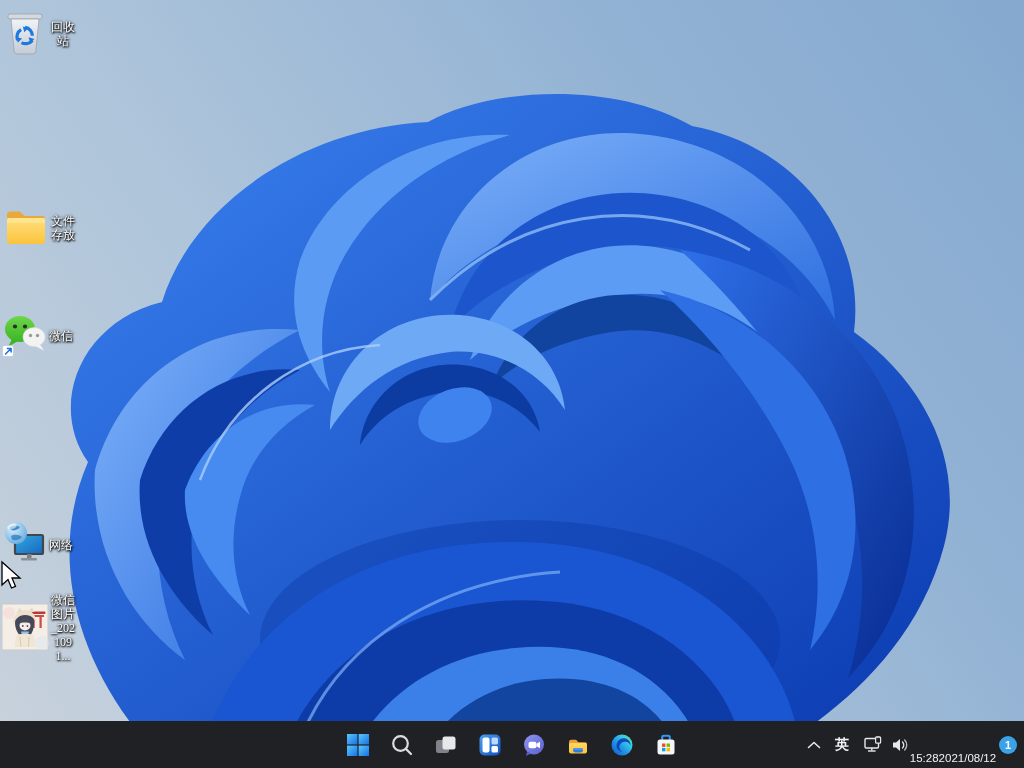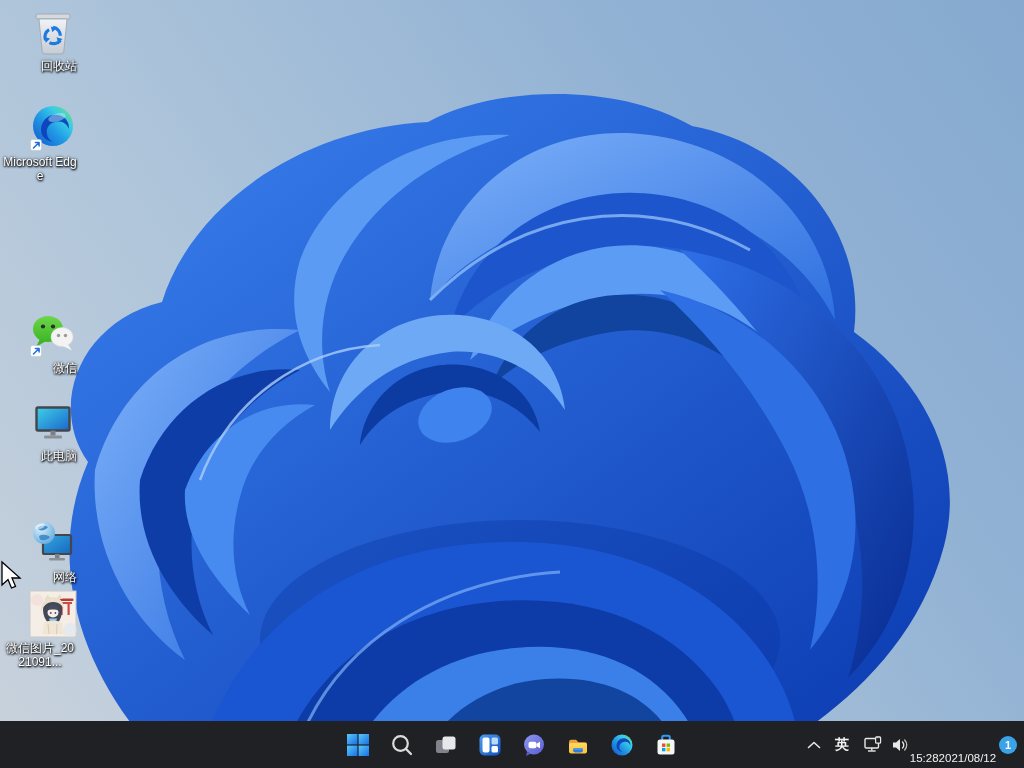--- a/index.html
+++ b/index.html
@@ -2,21 +2,21 @@
 <html><head>
 <meta charset="utf-8">
 <style>
   * { margin:0; padding:0; box-sizing:border-box; }
   html,body { width:1024px; height:768px; overflow:hidden; }
   body { font-family:"Liberation Sans","DejaVu Sans",sans-serif; }
   .desktop { position:relative; width:1024px; height:768px; overflow:hidden;
     background:linear-gradient(55deg,#c9d2dc 0%,#adc4da 38%,#92b2d4 72%,#85a9cf 100%); }
   .wallpaper { position:absolute; left:0; top:0; width:1024px; height:721px; }
   
-  .dicon { position:absolute; left:1px; width:76px; display:flex; flex-direction:column; align-items:flex-end; cursor:default; }
+  .dicon { position:absolute; left:1px; width:76px; display:flex; align-items:center; cursor:default;font-family:Liberation Serif, serif; }
   .dicon .art { width:48px; height:48px; flex:0 0 48px; }
   .dicon .lbl { margin-top:3px; max-width:74px; font-size:12px; line-height:14px; color:#ffffff; text-align:center;
     word-break:break-all; text-shadow:0 1px 2px rgba(0,0,0,.9), 0 0 3px rgba(0,0,0,.75), 1px 1px 2px rgba(0,0,0,.8); }
   
   .taskbar { position:absolute; left:0; bottom:0; width:1024px; height:47px; background:#202124; }
   .tb-center { position:absolute; left:50%; top:50%; transform:translate(-50%,-50%); display:flex; gap:4px; }
   .tb-btn { width:40px; height:40px; border:none; background:transparent; border-radius:5px;
     display:flex; align-items:center; justify-content:center; padding:0; }
   .tray { position:absolute; right:4px; top:0; height:47px; display:flex; align-items:center; }
   .tray-btn { height:40px; border:none; background:transparent; border-radius:5px; display:flex;
@@ -97,43 +97,37 @@
           <g transform="rotate(240)">
               <path d="M-7.5 4.2 a8.5 8.5 0 0 1 3.6 -10.5" stroke="#1f7ae0" stroke-width="3.2" fill="none"></path>
               <path d="M-2.2 -9.6 l5.8 1.5 -4.3 4.4 z" fill="#1f7ae0"></path>
             </g>
         </g>
       </svg>
     </div>
     <div class="lbl">回收站</div>
   </div>
 
-  <div class="dicon" style="top:104px">
+
+  <div class="dicon" style="top:202px">
     <div class="art">
       <svg viewBox="0 0 48 48">
         <defs>
-            <linearGradient id="ed-a" x1="0" y1="1" x2="1" y2="0">
-          <stop offset="0" stop-color="#1353ce"></stop>
-              <stop offset="0.45" stop-color="#219ae4"></stop>
-          <stop offset="0.7" stop-color="#38cbe8"></stop>
-              <stop offset="1" stop-color="#7ee06f"></stop>
+            <linearGradient id="fl-g" x1="0" y1="0" x2="0" y2="1">
+          <stop offset="0" stop-color="#ffdf7e"></stop>
+              <stop offset="1" stop-color="#fbc33c"></stop>
             </linearGradient>
           </defs>
-        <circle cx="24" cy="22" r="20" fill="url(#ed-a)"></circle>
-        <path d="M12 26 C12 15,22 8.5,31 11.5 C38 13.8,41 20.5,39.5 25 C38.5 20.5,34 17,28.5 17.5 C21.5 18,17 23,17.8 29.5 C18.3 33.6,20.7 36.4,24 37.6 C17.5 37.3,12 32.5,12 26 Z" fill="#0d3fba" opacity="0.92"></path>
-        <ellipse cx="28" cy="13.5" rx="9" ry="4" transform="rotate(-16 28 13.5)" fill="#bfeffa" opacity="0.45"></ellipse>
-        <g>
-          <rect x="1.5" y="35.5" width="11" height="11" rx="2" fill="#ffffff" stroke="#b8c4d0" stroke-width="0.6"></rect>
-          <path d="M4.5 44 L9.8 38.7 M6.4 38.4 L10.1 38.4 L10.1 42.1" stroke="#1f6fe0" stroke-width="1.5" fill="none" stroke-linecap="round" stroke-linejoin="round"></path>
-        </g>
-      </svg>
-    </div>
-    <div class="lbl">Microsoft Edge</div>
-  </div>
-
+        <path d="M6 13 Q6 9.5 9.5 9.5 L19 9.5 L23.5 14 L42 14 Q44 14 44 16 L44 20 L6 20 Z" fill="#e8a93c"></path>
+        <rect x="6" y="16" width="38" height="26" rx="3" fill="url(#fl-g)"></rect>
+        <rect x="6" y="16" width="38" height="5" fill="#ffe9a0" opacity="0.55"></rect>
+      </svg>
+    </div>
+    <div class="lbl">文件存放</div>
+  </div>
 
   <div class="dicon" style="top:310px">
     <div class="art">
       <svg viewBox="0 0 48 48">
         <defs>
             <linearGradient id="wc-g" x1="0" y1="0" x2="0" y2="1">
           <stop offset="0" stop-color="#6ed64a"></stop>
               <stop offset="1" stop-color="#3cb626"></stop>
             </linearGradient>
           </defs>
@@ -147,36 +141,20 @@
           <circle cx="36.5" cy="25.5" r="1.7" fill="#9a9a9a"></circle>
         <g>
           <rect x="1.5" y="35.5" width="11" height="11" rx="2" fill="#ffffff" stroke="#b8c4d0" stroke-width="0.6"></rect>
           <path d="M4.5 44 L9.8 38.7 M6.4 38.4 L10.1 38.4 L10.1 42.1" stroke="#1f6fe0" stroke-width="1.5" fill="none" stroke-linecap="round" stroke-linejoin="round"></path>
         </g>
       </svg>
     </div>
     <div class="lbl">微信</div>
   </div>
 
-  <div class="dicon" style="top:398px">
-    <div class="art">
-      <svg viewBox="0 0 48 48">
-        <defs>
-            <linearGradient id="pc-s" x1="0" y1="0" x2="1" y2="1">
-          <stop offset="0" stop-color="#3fd0e8"></stop>
-              <stop offset="1" stop-color="#1a66cc"></stop>
-            </linearGradient>
-          </defs>
-        <rect x="7.5" y="9.5" width="33" height="23" rx="1.5" fill="url(#pc-s)" stroke="#42474e" stroke-width="2.4"></rect>
-        <rect x="21.5" y="32.5" width="5" height="5" fill="#7a8086"></rect>
-        <rect x="15" y="37.5" width="18" height="3" rx="1" fill="#8b9097"></rect>
-      </svg>
-    </div>
-    <div class="lbl">此电脑</div>
-  </div>
 
   <div class="dicon" style="top:519px">
     <div class="art">
       <svg viewBox="0 0 48 48">
         <defs>
           <linearGradient id="nw-s" x1="0" y1="0" x2="1" y2="1">
             <stop offset="0" stop-color="#35a8e0"></stop>
               <stop offset="1" stop-color="#1668c0"></stop>
             </linearGradient>
           <radialGradient id="nw-g" cx="0.35" cy="0.3" r="0.9">

